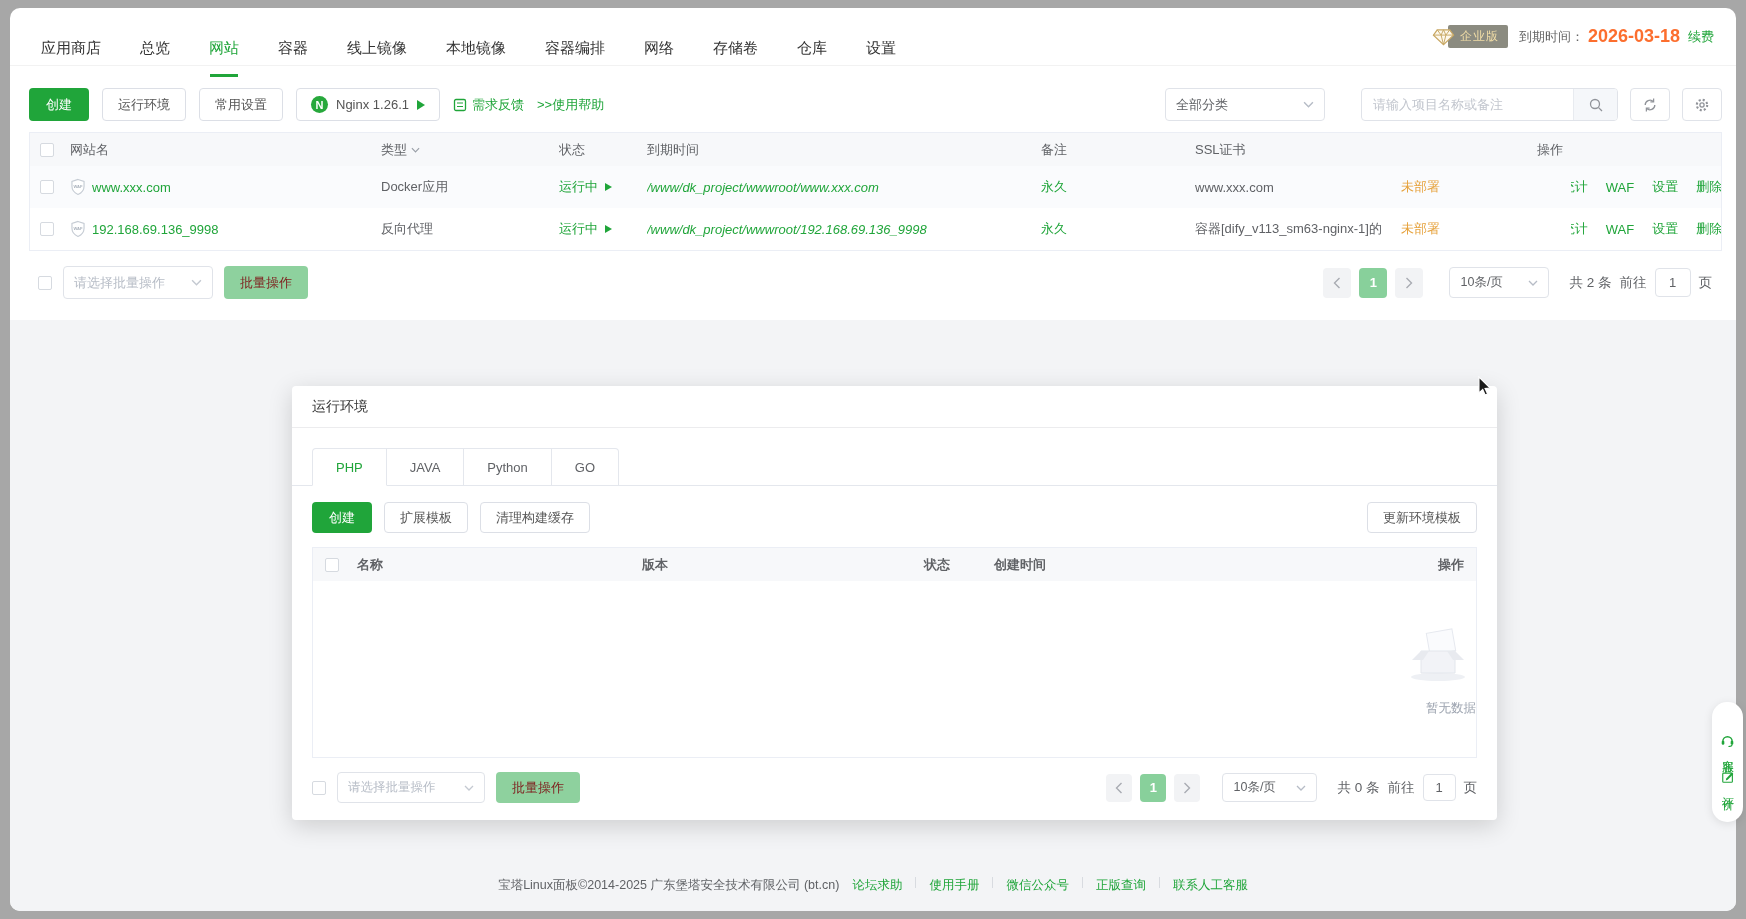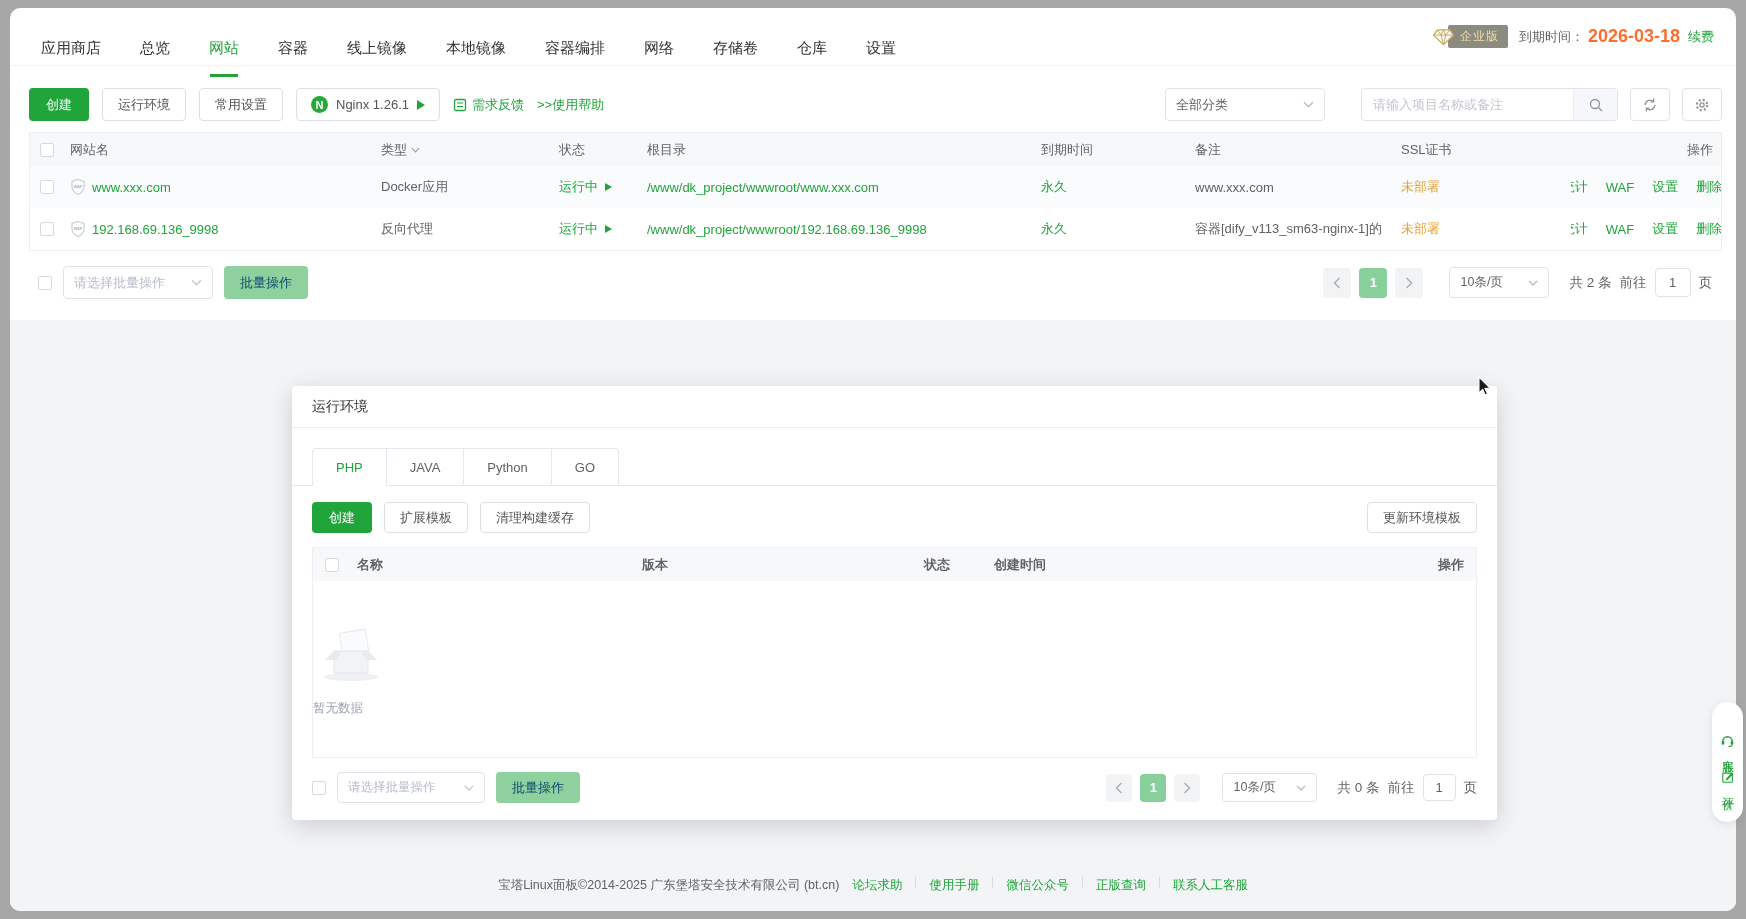--- a/index.html
+++ b/index.html
@@ -76,33 +76,33 @@
   .trow .cell{ overflow:hidden; white-space:nowrap; padding-right:10px; }
   .trow .ops{ text-align:right; padding-right:8px; }
   .row{ height:42px; font-size:13px; color:var(--txt); background:#fff; }
   .row.odd{ background:#fafbfd; }
   .cbox{ width:14px; height:14px; border:1px solid #d6dae0; border-radius:2px; background:#fff;
     cursor:pointer; display:inline-block; }
   .site-name{ display:flex; align-items:center; gap:6px; }
   .site-name a{ color:var(--green); text-decoration:none; cursor:pointer; }
   .status-cell{ display:flex; align-items:center; gap:7px; color:var(--green); }
   .status-cell .play{ border-left-width:7px; border-top-width:4.5px; border-bottom-width:4.5px; }
-  .path{ color:var(--green); cursor:pointer; }
+  .path{ color:var(--green); cursor:pointer;font-style:italic; }
   .expire-val{ color:var(--green); }
   .ssl-val{ color:var(--orange-ssl); cursor:pointer; }
   .actions{ display:inline-flex; align-items:center; gap:9px;justify-content:center; }
   .actions a{ color:var(--green); cursor:pointer; text-decoration:none; }
   .a-sep{ width:1px; height:12px; background:#e4e7ed; display:inline-block; }
   .sort-caret{ margin-left:4px; }
   .head-type{ display:flex; align-items:center; }
   
   .batchbar{ margin:15px 14px 0 19px; display:flex; align-items:center; gap:11px; flex:none; }
   .batchbar .cbox{ margin-left:9px; }
   .select-batch{ width:150px; height:33px; font-size:13px; color:#b6bcc6; }
-  .btn-batch{ background:var(--light-green); color:#0c4a6e; border:none; padding:8px 16px; }
+  .btn-batch{ background:var(--light-green); color:#7f1d1d; border:none; padding:8px 16px; }
   .pager{ margin-left:auto; display:flex; align-items:center; gap:8px; margin-right:10px; }
   .pg-box{ width:28px; height:30px; border-radius:4px; background:#f2f3f5; color:#a8abb2;
     display:flex; align-items:center; justify-content:center; font-size:13px; cursor:pointer; }
   .pg-box.active{ background:#88d09b; color:#fff; font-weight:bold; }
   .select-pp{ width:100px; height:31px; font-size:12.5px; color:#606266; margin-left:18px; }
   .pg-total{ font-size:13.5px; color:#606266; margin-left:12px; }
   .pg-goto{ font-size:13.5px; color:#606266; }
   .pg-input{ width:36px; height:29px; border:1px solid var(--border); border-radius:4px;
     text-align:center; font-size:13px; color:#606266; outline:none; font-family:inherit; }
   .pg-unit{ font-size:13.5px; color:#606266; }
@@ -128,21 +128,21 @@
   .tab.active{ color:var(--green); border-bottom-color:#fff; }
   .modal-toolbar{ margin:16px 20px 0; display:flex; align-items:center; gap:12px; flex:none; }
   .modal-toolbar .btn{ height:31px; font-size:13px; }
   .btn-update{ margin-left:auto; }
   .modal-table{ margin:14px 20px 0; border:1px solid var(--tborder); flex:none; }
   .mrow{ display:grid; padding-left:12px;
     grid-template-columns:32px 285px 282px 70px 1fr 60px;
     align-items:center;font-weight:bold; }
   .mthead{ height:33px; background:#f7f8fa; font-size:13px; color:var(--txt); }
   .mrow .ops{ text-align:right; padding-right:12px; }
-  .modal-empty{ height:176px; display:flex; flex-direction:column; align-items:flex-start;
+  .modal-empty{ height:176px; display:flex; flex-direction:column; align-items:flex-end;
     justify-content:center; gap:17px; }
   .empty-text{ font-size:12.5px; color:#9ca3af; }
   .modal-batch{ margin:14px 20px 12px; display:flex; align-items:center; gap:11px; }
   .modal-batch .select-batch{ width:148px; height:31px; font-size:12.5px; }
   .modal-batch .btn-batch{ height:31px; }
   .modal-batch .pg-box{ width:26px; height:28px; }
   .modal-batch .select-pp{ width:95px; height:29px; margin-left:14px; }
   .modal-batch .pg-input{ width:33px; height:27px; }
   .modal-batch .pager{ margin-right:0; }
   .corner-cursor{ position:absolute; left:1477px; top:376px; z-index:50; }
@@ -245,21 +245,20 @@
     <div class="trow thead">
       <span class="cbox"></span>
       <span class="cell">网站名</span>
       <span class="cell head-type">
         <span>类型</span>
         <svg class="sort-caret" width="9" height="6" viewBox="0 0 10 6">
             <polyline points="1,1 5,5 9,1" fill="none" stroke="#9aa0a8" stroke-width="1.3"></polyline>
           </svg>
       </span>
       <span class="cell">状态</span>
-      <span class="cell">根目录</span>
       <span class="cell">到期时间</span>
       <span class="cell">备注</span>
       <span class="cell">SSL证书</span>
       <span class="cell ops">操作</span>
     </div>
 
     <div class="trow row odd">
       <span class="cbox"></span>
       <span class="cell site-name">
         <svg width="16" height="18" viewBox="0 0 18 20">

